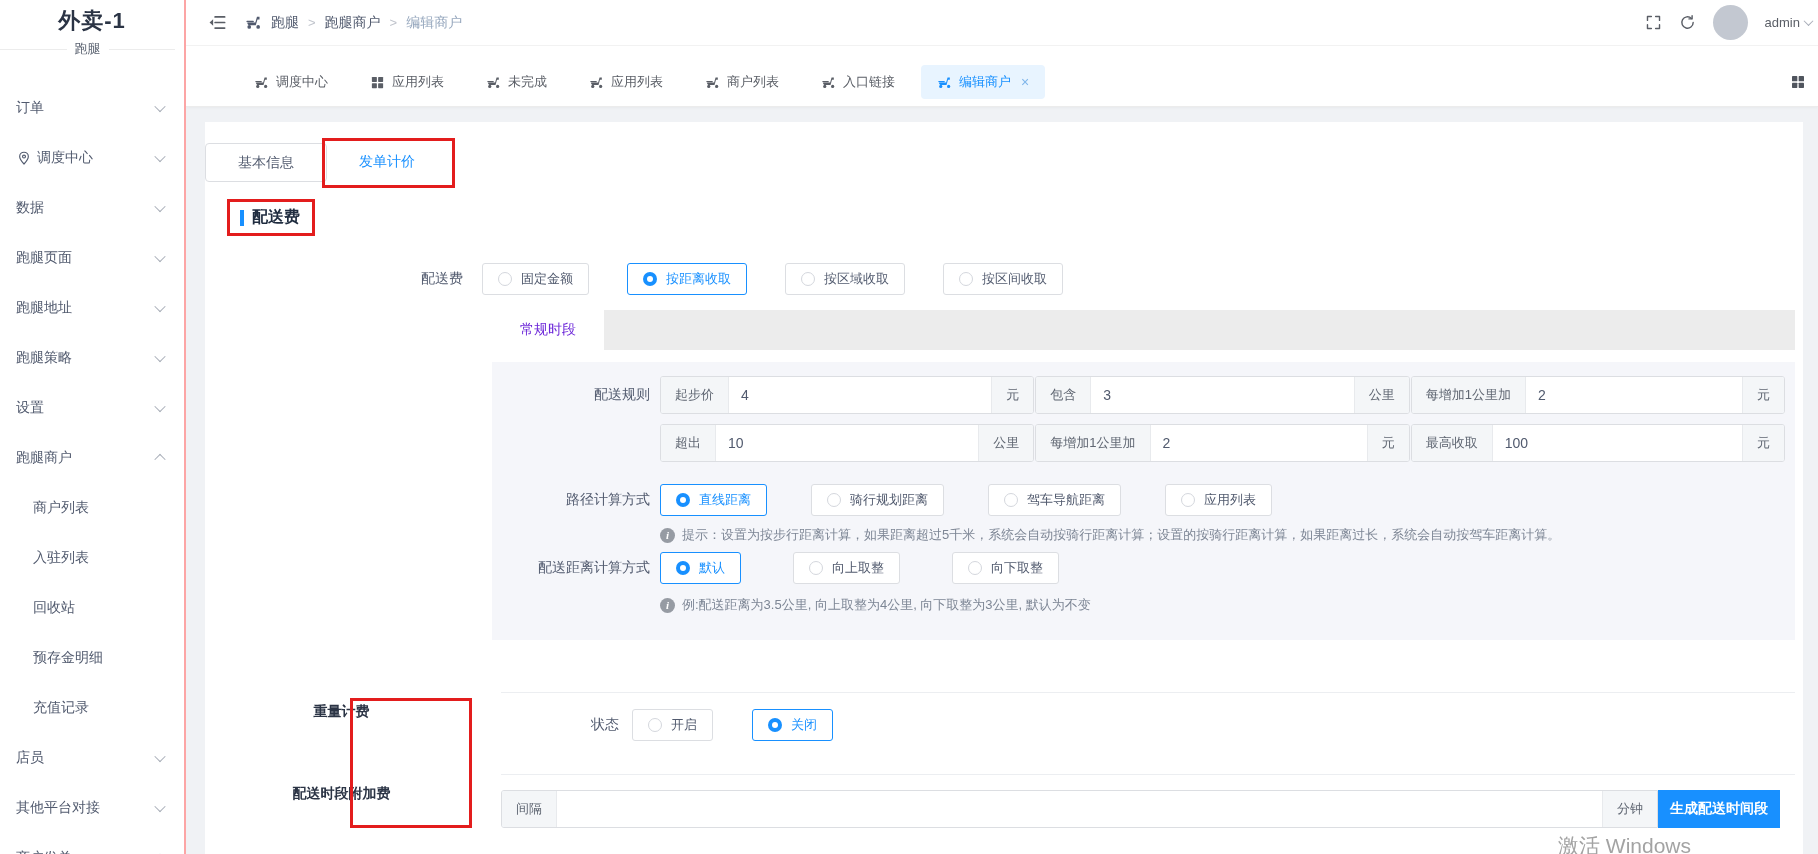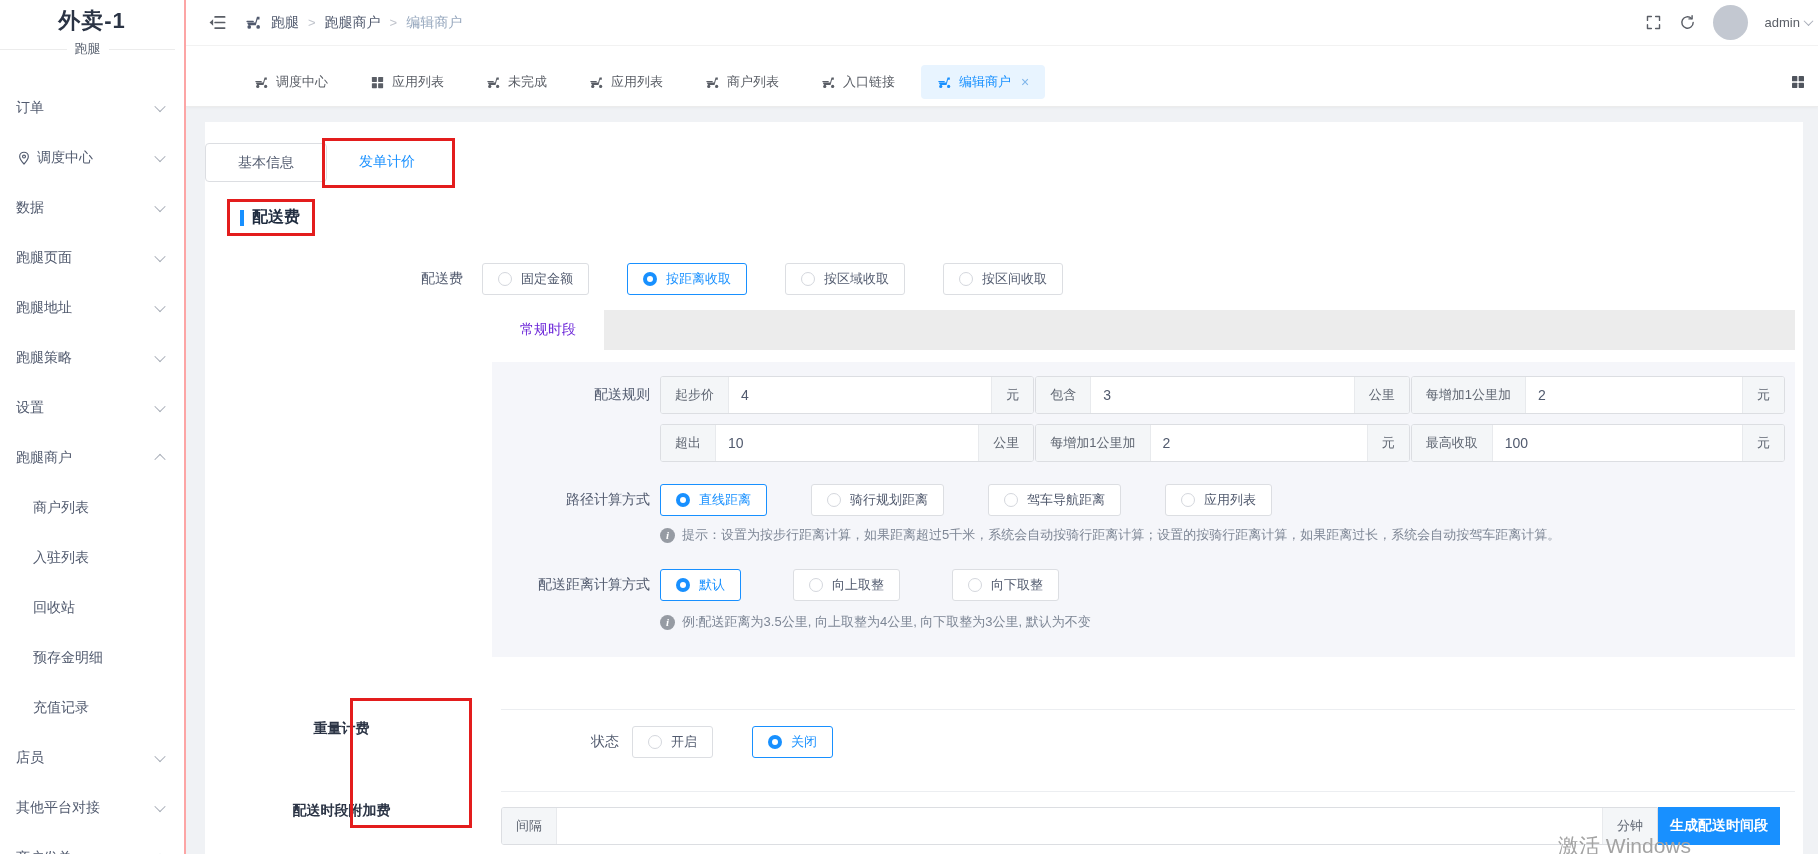--- a/index.html
+++ b/index.html
@@ -75,21 +75,21 @@
 
   .panel { margin:15px 8px 0 287px; }
   .panel-tabs { height:40px; background:#ececec; display:flex; }
   .ptab { height:40px; display:flex; align-items:center; padding:0 28px; font-size:14px; cursor:pointer; }
   .ptab.active { background:#fff; color:#6d28d9; }
   .panel-body { margin-top:12px; background:#f5f6fa; padding:14px 10px 26px 0; }
 
   .form-row { display:flex; align-items:center; }
   .form-label { width:158px; text-align:right; font-size:14px; color:#515a6e; flex:none; }
   .form-content { flex:1; margin-left:10px; display:flex; align-items:center; }
-  .mt10 { margin-top:10px; } .mt22 { margin-top:22px; } .mt25 { margin-top:25px; } .mt12 { margin-top:12px; }
+  .mt10 { margin-top:10px; } .mt22 { margin-top:22px; } .mt25 { margin-top:8px; } .mt12 { margin-top:12px; }
 
   .ig-row { flex:1; display:flex; gap:1px; }
   .igroup { flex:1; display:flex; height:38px; border:1px solid #dcdee2; border-radius:3px; background:#fff; overflow:hidden; min-width:0; }
   .ig-pre,.ig-app { background:#f4f6f8; color:#5f6672; font-size:13px; display:flex; align-items:center; padding:0 14px; white-space:nowrap; flex:none; }
   .ig-pre { border-right:1px solid #e8eaed; }
   .ig-app { border-left:1px solid #e8eaed; }
   .ig-input { flex:1; min-width:0; border:none; outline:none; padding:0 12px; font-size:14px; color:#515a6e; background:#fff; font-family:inherit; }
 
   .opt-gap44 { display:flex; gap:44px; }
   .opt-gap40 { display:flex; gap:52px; }

